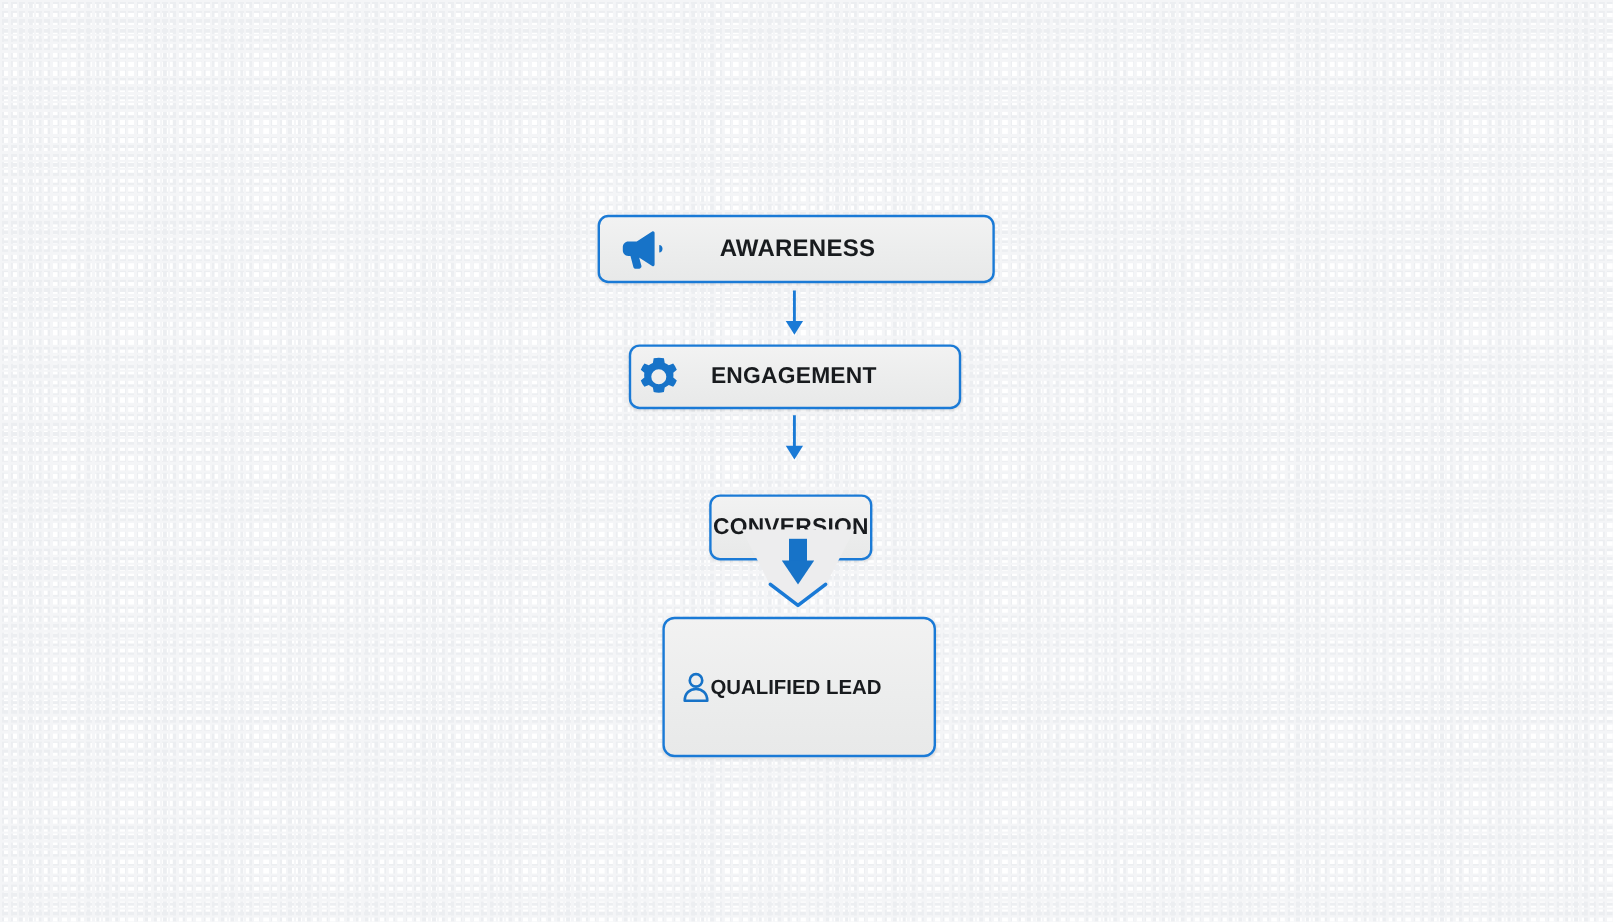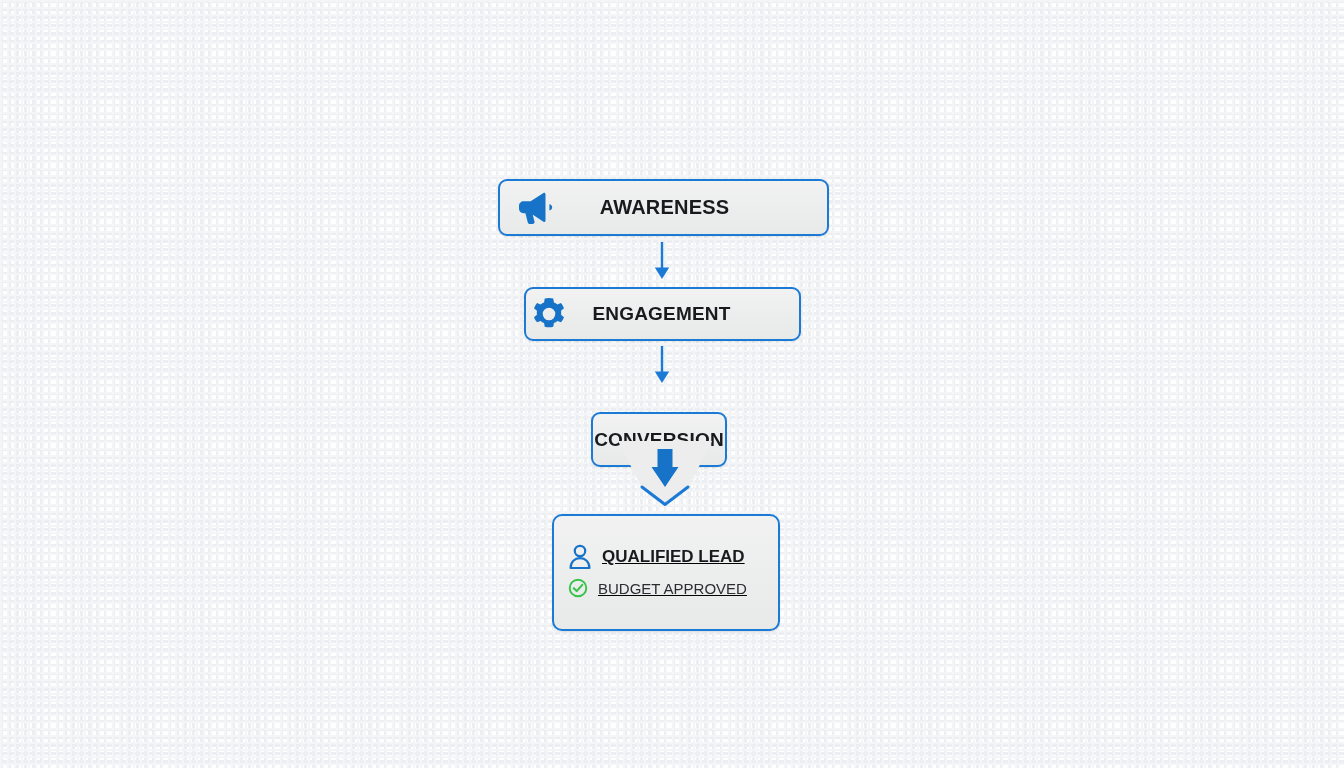--- a/index.html
+++ b/index.html
@@ -116,23 +116,21 @@
     height: 117px;
     flex-direction: column;
     align-items: flex-start;
     justify-content: center;
     padding: 8px 0 8px 14px;
     border-radius: 10px;
   }
   .lead-row {
     display: flex;
     align-items: center;
-    gap: 10px;
     height: 31px;
-    text-decoration: underline;
   }
   .lead-title {
     font-size: 17px;
     font-weight: bold;
     color: #181b1e;
     white-space: nowrap;
   }
   .lead-item-text {
     font-size: 15px;
     color: #2a2d31;
@@ -231,25 +229,16 @@
       <span class="icon">
         <svg width="24" height="26" viewBox="0 0 24 26" aria-hidden="true">
           <circle cx="12" cy="7" r="5.2" fill="none" stroke="#1773c8" stroke-width="2.2"></circle>
           <path d="M2.6 24 C2.6 17.6 6.8 14.2 12 14.2 C17.2 14.2 21.4 17.6 21.4 24 Z" fill="none" stroke="#1773c8" stroke-width="2.2" stroke-linejoin="round"></path>
         </svg>
       </span>
       <span class="lead-title">QUALIFIED LEAD</span>
     </div>
 
 
-    <div class="lead-row">
-      <span class="icon">
-        <svg width="20" height="20" viewBox="0 0 20 20" aria-hidden="true">
-          <circle cx="10" cy="10" r="8.3" fill="none" stroke="#37c24a" stroke-width="1.9"></circle>
-          <path d="M5.8 10.2 L8.7 13.1 L14.3 6.9" fill="none" stroke="#37c24a" stroke-width="2.1" stroke-linecap="round" stroke-linejoin="round"></path>
-        </svg>
-      </span>
-      <span class="lead-item-text">BUDGET APPROVED</span>
-    </div>
 
   </div>
 
 </div>
 
 </body></html>

